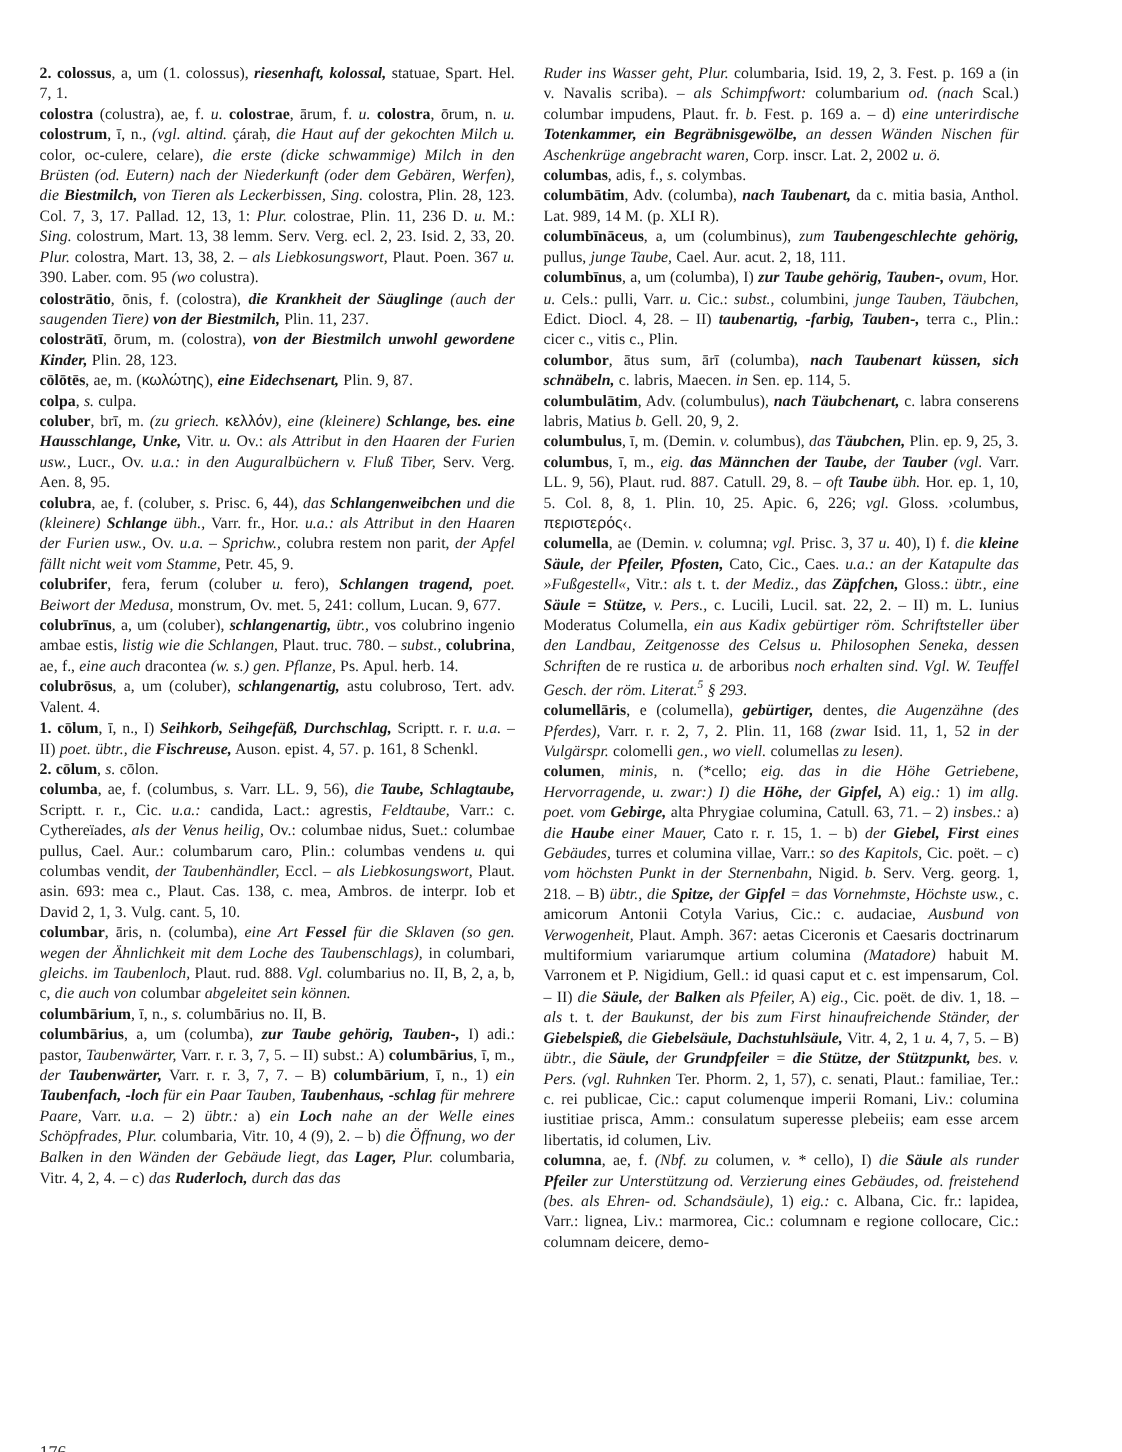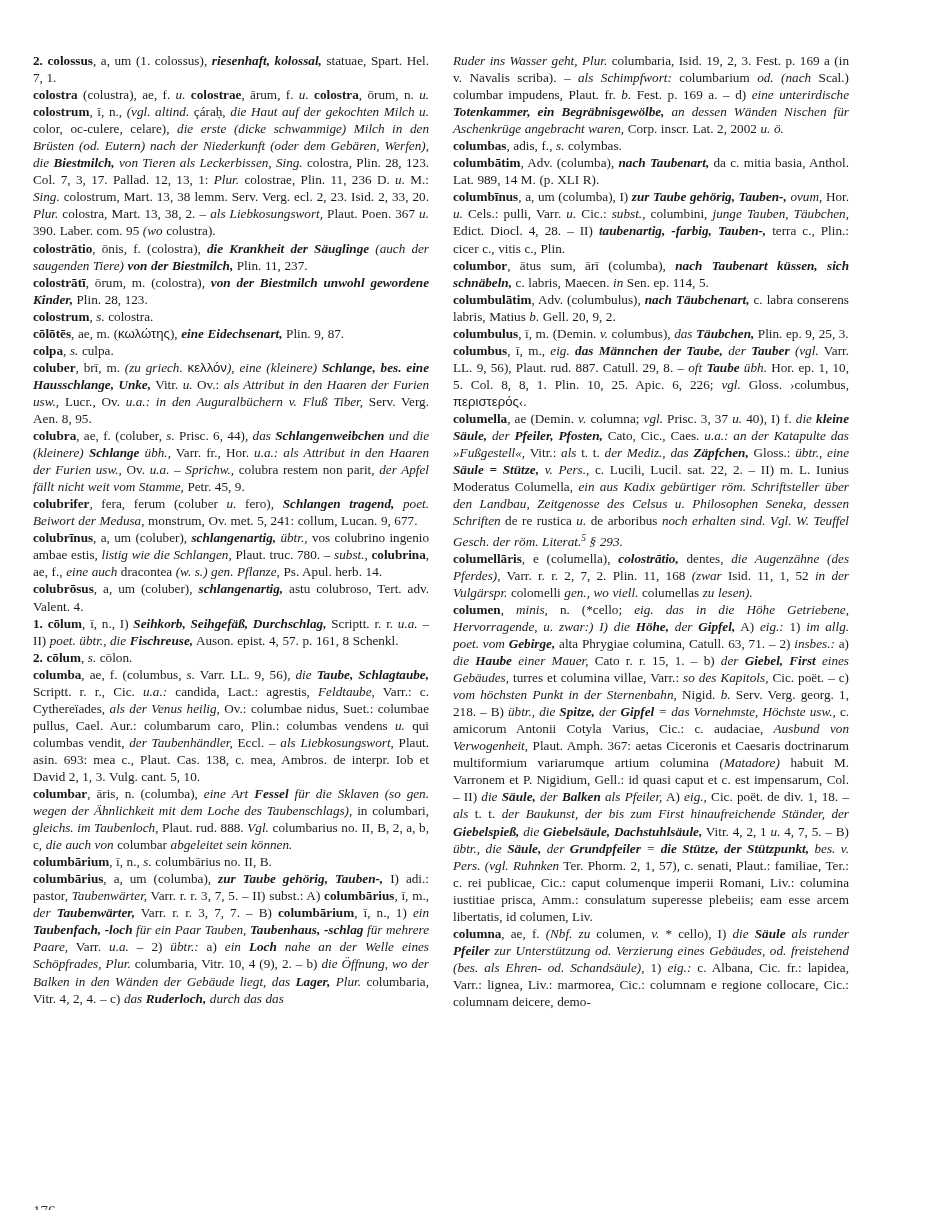--- a/index.html
+++ b/index.html
@@ -62,44 +62,44 @@
 </head>
 <body>
 
 <div id="page">
   <div class="columns">
     <div class="col" id="left-col">
         <p class="entry"><span class="hw">2. colossus</span>, a, um (1. colossus), <span class="bi">riesenhaft, kolossal,</span> statuae, Spart. Hel. 7, 1.</p>
         <p class="entry"><span class="hw">colostra</span> (colustra), ae, f. <span class="it">u.</span> <span class="hw">colostrae</span>, ārum, f. <span class="it">u.</span> <span class="hw">colostra</span>, ōrum, n. <span class="it">u.</span> <span class="hw">colostrum</span>, ī, n., <span class="it">(vgl. altind.</span> çáraḥ, <span class="it">die Haut auf der gekochten Milch u.</span> color, oc-culere, celare), <span class="it">die erste (dicke schwammige) Milch in den Brüsten (od. Eutern) nach der Niederkunft (oder dem Gebären, Werfen), die</span> <span class="bi">Biestmilch,</span> <span class="it">von Tieren als Leckerbissen, Sing.</span> colostra, Plin. 28, 123. Col. 7, 3, 17. Pallad. 12, 13, 1: <span class="it">Plur.</span> colostrae, Plin. 11, 236 D. <span class="it">u.</span> M.: <span class="it">Sing.</span> colostrum, Mart. 13, 38 lemm. Serv. Verg. ecl. 2, 23. Isid. 2, 33, 20. <span class="it">Plur.</span> colostra, Mart. 13, 38, 2. – <span class="it">als Liebkosungswort,</span> Plaut. Poen. 367 <span class="it">u.</span> 390. Laber. com. 95 <span class="it">(wo</span> colustra).</p>
         <p class="entry"><span class="hw">colostrātio</span>, ōnis, f. (colostra), <span class="bi">die Krankheit der Säuglinge</span> <span class="it">(auch der saugenden Tiere)</span> <span class="bi">von der Biestmilch,</span> Plin. 11, 237.</p>
         <p class="entry"><span class="hw">colostrātī</span>, ōrum, m. (colostra), <span class="bi">von der Biestmilch unwohl gewordene Kinder,</span> Plin. 28, 123.</p>
-        <p class="entry"><span class="hw">colostrum</span>, <span class="it">s.</span> colostra.</p>
         <p class="entry"><span class="hw">cōlōtēs</span>, ae, m. (<span class="gk">κωλώτης</span>), <span class="bi">eine Eidechsenart,</span> Plin. 9, 87.</p>
         <p class="entry"><span class="hw">colpa</span>, <span class="it">s.</span> culpa.</p>
         <p class="entry"><span class="hw">coluber</span>, brī, m. <span class="it">(zu griech.</span> <span class="gk">κελλόν</span><span class="it">), eine (kleinere)</span> <span class="bi">Schlange, bes. eine Hausschlange, Unke,</span> Vitr. <span class="it">u.</span> Ov.: <span class="it">als Attribut in den Haaren der Furien usw.,</span> Lucr., Ov. <span class="it">u.a.: in den Auguralbüchern v. Fluß Tiber,</span> Serv. Verg. Aen. 8, 95.</p>
         <p class="entry"><span class="hw">colubra</span>, ae, f. (coluber, <span class="it">s.</span> Prisc. 6, 44), <span class="it">das</span> <span class="bi">Schlangenweibchen</span> <span class="it">und die (kleinere)</span> <span class="bi">Schlange</span> <span class="it">übh.,</span> Varr. fr., Hor. <span class="it">u.a.: als Attribut in den Haaren der Furien usw.,</span> Ov. <span class="it">u.a.</span> – <span class="it">Sprichw.,</span> colubra restem non parit, <span class="it">der Apfel fällt nicht weit vom Stamme,</span> Petr. 45, 9.</p>
         <p class="entry"><span class="hw">colubrifer</span>, fera, ferum (coluber <span class="it">u.</span> fero), <span class="bi">Schlangen tragend,</span> <span class="it">poet. Beiwort der Medusa,</span> monstrum, Ov. met. 5, 241: collum, Lucan. 9, 677.</p>
         <p class="entry"><span class="hw">colubrīnus</span>, a, um (coluber), <span class="bi">schlangenartig,</span> <span class="it">übtr.,</span> vos colubrino ingenio ambae estis, <span class="it">listig wie die Schlangen,</span> Plaut. truc. 780. – <span class="it">subst.,</span> <span class="hw">colubrina</span>, ae, f., <span class="it">eine auch</span> dracontea <span class="it">(w. s.) gen. Pflanze,</span> Ps. Apul. herb. 14.</p>
         <p class="entry"><span class="hw">colubrōsus</span>, a, um (coluber), <span class="bi">schlangenartig,</span> astu colubroso, Tert. adv. Valent. 4.</p>
         <p class="entry"><span class="hw">1. cōlum</span>, ī, n., I) <span class="bi">Seihkorb, Seihgefäß, Durchschlag,</span> Scriptt. r. r. <span class="it">u.a.</span> – II) <span class="it">poet. übtr., die</span> <span class="bi">Fischreuse,</span> Auson. epist. 4, 57. p. 161, 8 Schenkl.</p>
         <p class="entry"><span class="hw">2. cōlum</span>, <span class="it">s.</span> cōlon.</p>
         <p class="entry"><span class="hw">columba</span>, ae, f. (columbus, <span class="it">s.</span> Varr. LL. 9, 56), <span class="it">die</span> <span class="bi">Taube, Schlagtaube,</span> Scriptt. r. r., Cic. <span class="it">u.a.:</span> candida, Lact.: agrestis, <span class="it">Feldtaube,</span> Varr.: c. Cythereïades, <span class="it">als der Venus heilig,</span> Ov.: columbae nidus, Suet.: columbae pullus, Cael. Aur.: columbarum caro, Plin.: columbas vendens <span class="it">u.</span> qui columbas vendit, <span class="it">der Taubenhändler,</span> Eccl. – <span class="it">als Liebkosungswort,</span> Plaut. asin. 693: mea c., Plaut. Cas. 138, c. mea, Ambros. de interpr. Iob et David 2, 1, 3. Vulg. cant. 5, 10.</p>
         <p class="entry"><span class="hw">columbar</span>, āris, n. (columba), <span class="it">eine Art</span> <span class="bi">Fessel</span> <span class="it">für die Sklaven (so gen. wegen der Ähnlichkeit mit dem Loche des Taubenschlags),</span> in columbari, <span class="it">gleichs. im Taubenloch,</span> Plaut. rud. 888. <span class="it">Vgl.</span> columbarius no. II, B, 2, a, b, c, <span class="it">die auch von</span> columbar <span class="it">abgeleitet sein können.</span></p>
         <p class="entry"><span class="hw">columbārium</span>, ī, n., <span class="it">s.</span> columbārius no. II, B.</p>
         <p class="entry"><span class="hw">columbārius</span>, a, um (columba), <span class="bi">zur Taube gehörig, Tauben-,</span> I) adi.: pastor, <span class="it">Taubenwärter,</span> Varr. r. r. 3, 7, 5. – II) subst.: A) <span class="hw">columbārius</span>, ī, m., <span class="it">der</span> <span class="bi">Taubenwärter,</span> Varr. r. r. 3, 7, 7. – B) <span class="hw">columbārium</span>, ī, n., 1) <span class="it">ein</span> <span class="bi">Taubenfach, -loch</span> <span class="it">für ein Paar Tauben,</span> <span class="bi">Taubenhaus, -schlag</span> <span class="it">für mehrere Paare,</span> Varr. <span class="it">u.a.</span> – 2) <span class="it">übtr.:</span> a) <span class="it">ein</span> <span class="bi">Loch</span> <span class="it">nahe an der Welle eines Schöpfrades, Plur.</span> columbaria, Vitr. 10, 4 (9), 2. – b) <span class="it">die Öffnung, wo der Balken in den Wänden der Gebäude liegt, das</span> <span class="bi">Lager,</span> <span class="it">Plur.</span> columbaria, Vitr. 4, 2, 4. – c) <span class="it">das</span> <span class="bi">Ruderloch,</span> <span class="it">durch das das</span></p>
       </div>
     <div class="col" id="right-col">
         <p class="entry"><span class="it">Ruder ins Wasser geht, Plur.</span> columbaria, Isid. 19, 2, 3. Fest. p. 169 a (in v. Navalis scriba). – <span class="it">als Schimpfwort:</span> columbarium <span class="it">od. (nach</span> Scal.) columbar impudens, Plaut. fr. <span class="it">b.</span> Fest. p. 169 a. – d) <span class="it">eine unterirdische</span> <span class="bi">Totenkammer, ein Begräbnisgewölbe,</span> <span class="it">an dessen Wänden Nischen für Aschenkrüge angebracht waren,</span> Corp. inscr. Lat. 2, 2002 <span class="it">u. ö.</span></p>
         <p class="entry"><span class="hw">columbas</span>, adis, f., <span class="it">s.</span> colymbas.</p>
         <p class="entry"><span class="hw">columbātim</span>, Adv. (columba), <span class="bi">nach Taubenart,</span> da c. mitia basia, Anthol. Lat. 989, 14 M. (p. XLI R).</p>
+        <p class="entry"><span class="hw">columbīnāceus</span>, a, um (columbinus), <span class="it">zum</span> <span class="bi">Taubengeschlechte gehörig,</span> pullus, <span class="it">junge Taube,</span> Cael. Aur. acut. 2, 18, 111.</p>
         <p class="entry"><span class="hw">columbīnus</span>, a, um (columba), I) <span class="bi">zur Taube gehörig, Tauben-,</span> <span class="it">ovum,</span> Hor. <span class="it">u.</span> Cels.: pulli, Varr. <span class="it">u.</span> Cic.: <span class="it">subst.,</span> columbini, <span class="it">junge Tauben, Täubchen,</span> Edict. Diocl. 4, 28. – II) <span class="bi">taubenartig, -farbig, Tauben-,</span> terra c., Plin.: cicer c., vitis c., Plin.</p>
         <p class="entry"><span class="hw">columbor</span>, ātus sum, ārī (columba), <span class="bi">nach Taubenart küssen, sich schnäbeln,</span> c. labris, Maecen. <span class="it">in</span> Sen. ep. 114, 5.</p>
         <p class="entry"><span class="hw">columbulātim</span>, Adv. (columbulus), <span class="bi">nach Täubchenart,</span> c. labra conserens labris, Matius <span class="it">b.</span> Gell. 20, 9, 2.</p>
         <p class="entry"><span class="hw">columbulus</span>, ī, m. (Demin. <span class="it">v.</span> columbus), <span class="it">das</span> <span class="bi">Täubchen,</span> Plin. ep. 9, 25, 3.</p>
         <p class="entry"><span class="hw">columbus</span>, ī, m., <span class="it">eig.</span> <span class="bi">das Männchen der Taube,</span> <span class="it">der</span> <span class="bi">Tauber</span> <span class="it">(vgl.</span> Varr. LL. 9, 56), Plaut. rud. 887. Catull. 29, 8. – <span class="it">oft</span> <span class="bi">Taube</span> <span class="it">übh.</span> Hor. ep. 1, 10, 5. Col. 8, 8, 1. Plin. 10, 25. Apic. 6, 226; <span class="it">vgl.</span> Gloss. ›columbus, <span class="gk">περιστερός</span>‹.</p>
         <p class="entry"><span class="hw">columella</span>, ae (Demin. <span class="it">v.</span> columna; <span class="it">vgl.</span> Prisc. 3, 37 <span class="it">u.</span> 40), I) f. <span class="it">die</span> <span class="bi">kleine Säule,</span> <span class="it">der</span> <span class="bi">Pfeiler, Pfosten,</span> Cato, Cic., Caes. <span class="it">u.a.: an der Katapulte das »Fußgestell«,</span> Vitr.: <span class="it">als</span> t. t. <span class="it">der Mediz., das</span> <span class="bi">Zäpfchen,</span> Gloss.: <span class="it">übtr., eine</span> <span class="bi">Säule = Stütze,</span> <span class="it">v. Pers.,</span> c. Lucili, Lucil. sat. 22, 2. – II) m. L. Iunius Moderatus Columella, <span class="it">ein aus Kadix gebürtiger röm. Schriftsteller über den Landbau, Zeitgenosse des Celsus u. Philosophen Seneka, dessen Schriften</span> de re rustica <span class="it">u.</span> de arboribus <span class="it">noch erhalten sind. Vgl. W. Teuffel Gesch. der röm. Literat.<span class="sup">5</span> § 293.</span></p>
-        <p class="entry"><span class="hw">columellāris</span>, e (columella), <span class="bi">colostrātio,</span> dentes, <span class="it">die Augenzähne (des Pferdes),</span> Varr. r. r. 2, 7, 2. Plin. 11, 168 <span class="it">(zwar</span> Isid. 11, 1, 52 <span class="it">in der Vulgärspr.</span> colomelli <span class="it">gen., wo viell.</span> columellas <span class="it">zu lesen).</span></p>
+        <p class="entry"><span class="hw">columellāris</span>, e (columella), <span class="bi">gebürtiger,</span> dentes, <span class="it">die Augenzähne (des Pferdes),</span> Varr. r. r. 2, 7, 2. Plin. 11, 168 <span class="it">(zwar</span> Isid. 11, 1, 52 <span class="it">in der Vulgärspr.</span> colomelli <span class="it">gen., wo viell.</span> columellas <span class="it">zu lesen).</span></p>
         <p class="entry"><span class="hw">columen</span>, <span class="it">minis,</span> n. (*cello; <span class="it">eig. das in die Höhe Getriebene, Hervorragende, u. zwar:) I) die</span> <span class="bi">Höhe,</span> <span class="it">der</span> <span class="bi">Gipfel,</span> A) <span class="it">eig.:</span> 1) <span class="it">im allg. poet. vom</span> <span class="bi">Gebirge,</span> alta Phrygiae columina, Catull. 63, 71. – 2) <span class="it">insbes.:</span> a) <span class="it">die</span> <span class="bi">Haube</span> <span class="it">einer Mauer,</span> Cato r. r. 15, 1. – b) <span class="it">der</span> <span class="bi">Giebel, First</span> <span class="it">eines Gebäudes,</span> turres et columina villae, Varr.: <span class="it">so des Kapitols,</span> Cic. poët. – c) <span class="it">vom höchsten Punkt in der Sternenbahn,</span> Nigid. <span class="it">b.</span> Serv. Verg. georg. 1, 218. – B) <span class="it">übtr., die</span> <span class="bi">Spitze,</span> <span class="it">der</span> <span class="bi">Gipfel</span> <span class="it">= das Vornehmste, Höchste usw.,</span> c. amicorum Antonii Cotyla Varius, Cic.: c. audaciae, <span class="it">Ausbund von Verwogenheit,</span> Plaut. Amph. 367: aetas Ciceronis et Caesaris doctrinarum multiformium variarumque artium columina <span class="it">(Matadore)</span> habuit M. Varronem et P. Nigidium, Gell.: id quasi caput et c. est impensarum, Col. – II) <span class="it">die</span> <span class="bi">Säule,</span> <span class="it">der</span> <span class="bi">Balken</span> <span class="it">als Pfeiler,</span> A) <span class="it">eig.,</span> Cic. poët. de div. 1, 18. – <span class="it">als</span> t. t. <span class="it">der Baukunst, der bis zum First hinaufreichende Ständer, der</span> <span class="bi">Giebelspieß,</span> <span class="it">die</span> <span class="bi">Giebelsäule, Dachstuhlsäule,</span> Vitr. 4, 2, 1 <span class="it">u.</span> 4, 7, 5. – B) <span class="it">übtr., die</span> <span class="bi">Säule,</span> <span class="it">der</span> <span class="bi">Grundpfeiler</span> <span class="it">=</span> <span class="bi">die Stütze, der Stützpunkt,</span> <span class="it">bes. v. Pers. (vgl. Ruhnken</span> Ter. Phorm. 2, 1, 57), c. senati, Plaut.: familiae, Ter.: c. rei publicae, Cic.: caput columenque imperii Romani, Liv.: columina iustitiae prisca, Amm.: consulatum superesse plebeiis; eam esse arcem libertatis, id columen, Liv.</p>
         <p class="entry"><span class="hw">columna</span>, ae, f. <span class="it">(Nbf. zu</span> columen, <span class="it">v.</span> * cello), I) <span class="it">die</span> <span class="bi">Säule</span> <span class="it">als runder</span> <span class="bi">Pfeiler</span> <span class="it">zur Unterstützung od. Verzierung eines Gebäudes, od. freistehend (bes. als Ehren- od. Schandsäule),</span> 1) <span class="it">eig.:</span> c. Albana, Cic. fr.: lapidea, Varr.: lignea, Liv.: marmorea, Cic.: columnam e regione collocare, Cic.: columnam deicere, demo-</p>
       </div>
   </div>
   <div class="pagenum">176</div>
 </div>
 
 </body></html>

